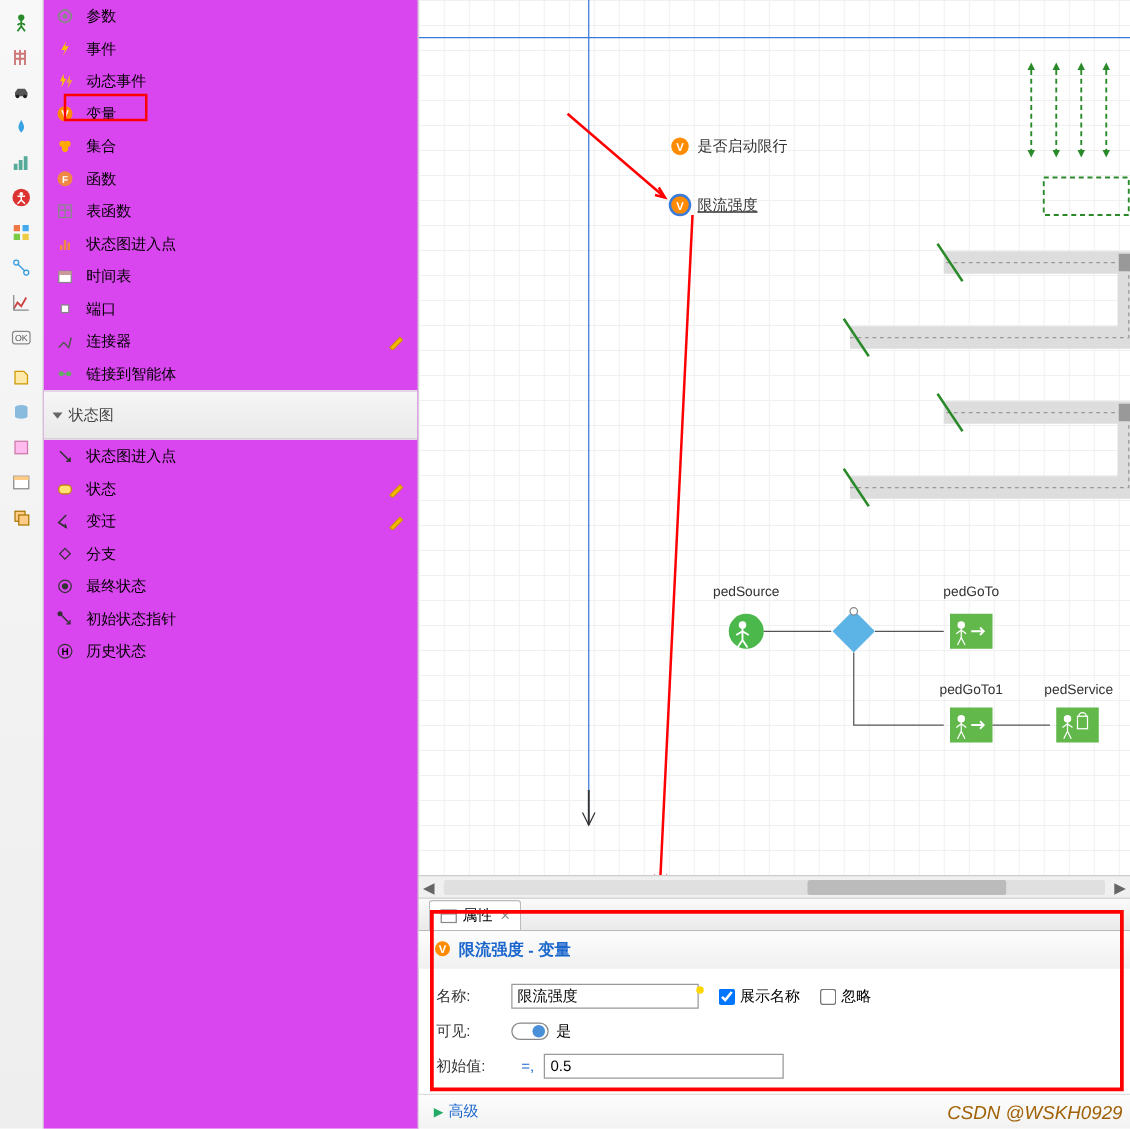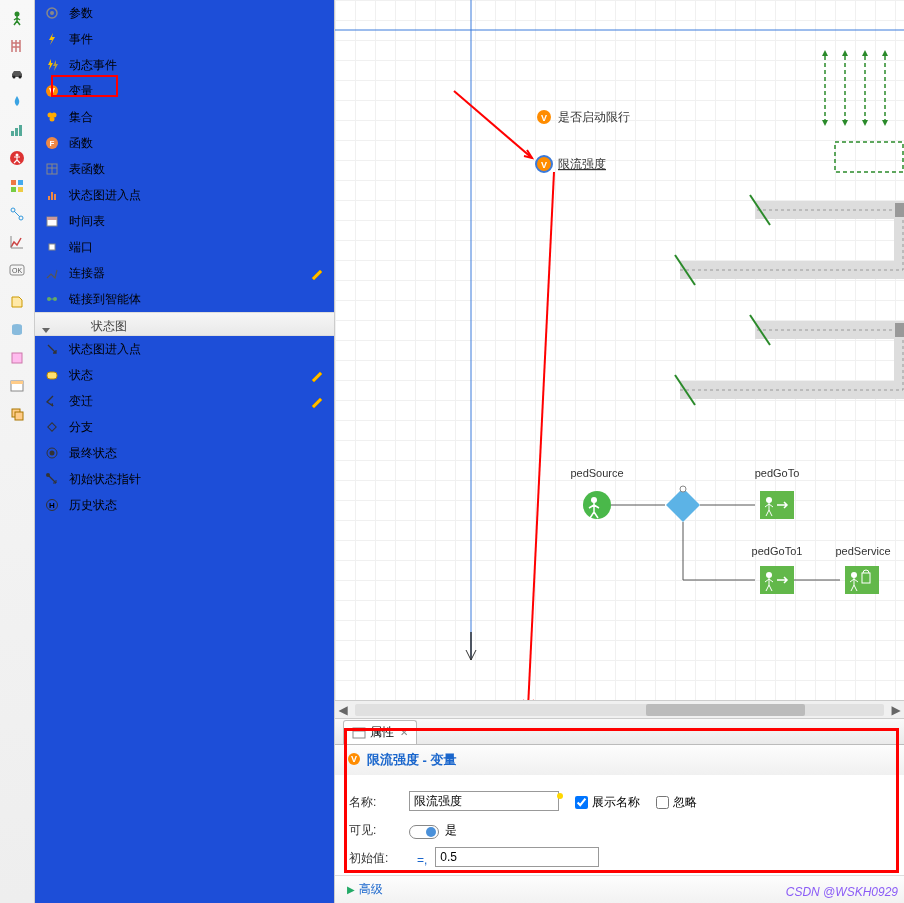--- a/index.html
+++ b/index.html
@@ -1,55 +1,55 @@
 <!DOCTYPE html>
 <html><head>
 <meta charset="utf-8">
 <style>
 * { box-sizing: border-box; margin: 0; padding: 0; }
 body { font-family: "Microsoft YaHei", Arial, sans-serif; font-size: 12px; background: #fff; width: 904px; height: 903px; overflow: hidden; position: relative; }
 .root { display: flex; height: 100%; }
 .left-toolbar { width: 35px; background: linear-gradient(#f8f8f8,#eee); border-right: 1px solid #ccc; display: flex; flex-direction: column; align-items: center; padding-top: 4px; }
 .left-toolbar .tbtn { width: 24px; height: 24px; margin: 2px 0; display: flex; align-items: center; justify-content: center; border-radius: 3px; cursor: pointer; }
-.palette { width: 300px; border-right: 1px solid #ccc; background: #1d4ed8; overflow: hidden; display: flex; flex-direction: column; }
+.palette { width: 300px; border-right: 1px solid #ccc; background: #d946ef; overflow: hidden; display: flex; flex-direction: column; }
 .palette-list { flex: 1; overflow-y: auto; }
 .pal-item { display: flex; align-items: center; height: 26px; padding-left: 8px; cursor: pointer; }
 .pal-icon { width: 18px; height: 18px; display: inline-flex; align-items: center; justify-content: center; margin-right: 8px; }
 .pal-edit { margin-left: auto; margin-right: 10px; width: 14px; height: 14px; }
-.pal-section { display: flex; align-items: flex-end; height: 24px; padding-left: 6px; background: linear-gradient(#f6f6f6,#e9e9e9); border-top: 1px solid #ddd; border-bottom: 1px solid #ddd; color: #444; gap: 36px; }
+.pal-section { display: flex; align-items: center; height: 40px; padding-left: 6px; background: linear-gradient(#f6f6f6,#e9e9e9); border-top: 1px solid #ddd; border-bottom: 1px solid #ddd; color: #444; }
 .pal-section .tw { width: 10px; height: 10px; margin-right: 4px; }
 .highlight-box { position: absolute; border: 2px solid red; }
 .main-col { flex: 1; display: flex; flex-direction: column; position: relative; }
 .canvas-wrap { flex: 1; position: relative; overflow: hidden; background: #fff; }
 .canvas-bg { position: absolute; left: 0; top: 0; right: 0; bottom: 0; 
   background-image: linear-gradient(#f0f0f0 1px, transparent 1px), linear-gradient(90deg, #f0f0f0 1px, transparent 1px);
   background-size: 20px 20px; }
 .canvas-svg { position: absolute; left: 0; top: 0; }
 .hscroll { height: 18px; background: #f0f0f0; border-top: 1px solid #ccc; display: flex; align-items: center; }
 .hscroll .arrow { width: 16px; text-align: center; color: #666; cursor: pointer; }
 .hscroll .track { flex: 1; height: 12px; background: #e0e0e0; border-radius: 2px; margin: 0 4px; position: relative; }
 .hscroll .thumb { position: absolute; left: 55%; width: 30%; height: 100%; background: #bbb; border-radius: 2px; }
 .props-tabs { height: 26px; background: linear-gradient(#fafafa,#eaeaea); border-top: 1px solid #ccc; display: flex; align-items: flex-end; padding-left: 8px; }
 .props-tab { display: flex; align-items: center; padding: 3px 8px; background: #fff; border: 1px solid #bbb; border-bottom: none; border-radius: 3px 3px 0 0; font-size: 12px; margin-right: 4px; }
 .props-tab .close { margin-left: 6px; color: #888; font-size: 10px; cursor: pointer; }
 .props-pane { background: #fff; border-top: 1px solid #bbb; }
 .props-header { padding: 6px 12px; background: linear-gradient(#fdfdfd,#f0f0f0); color: #1a66cc; font-weight: bold; font-size: 13px; display: flex; align-items: center; }
 .props-header .vicn { margin-right: 6px; }
 .props-body { padding: 8px 14px; }
-.prow { display: flex; align-items: flex-end; height: 28px; }
+.prow { display: flex; align-items: center; height: 28px; }
 .plabel { width: 60px; text-align: left; color: #333; }
 .pinput { border: 1px solid #999; padding: 2px 4px; height: 20px; font-size: 12px; }
 .pcheck { display: inline-flex; align-items: center; margin-left: 16px; }
 .pcheck input { margin-right: 4px; }
 .toggle { width: 30px; height: 14px; border: 1px solid #888; border-radius: 8px; background: #fff; position: relative; display: inline-block; margin-right: 6px; }
 .toggle::after { content:""; position:absolute; width:10px; height:10px; background:#4a90d9; border-radius:50%; right:2px; top:1px; }
 .props-adv { padding: 5px 12px; color: #1a66cc; border-top: 1px solid #ddd; background: linear-gradient(#fdfdfd,#f2f2f2); display: flex; align-items: center; }
 .props-adv .tri { color: #2a6; margin-right: 4px; font-size: 10px; }
 .props-red-box { position: absolute; border: 3px solid red; }
-.watermark { position: absolute; right: 6px; bottom: 4px; color: #8b5cf6; font-size: 12px; font-style: italic; }
+.watermark { position: absolute; right: 6px; bottom: 4px; color: #a16207; font-size: 15px; font-style: italic; }
 select.pinput { height: 22px; }
 .yell { position:absolute; top:2px; right:-4px; width:6px; height:6px; background:gold; border-radius:50%; }
 </style>
 </head>
 <body>
 
 <div class="root">
 
   <div class="left-toolbar">
     <div class="tbtn">
@@ -477,21 +477,21 @@
             </label>
         </div>
         <div class="prow">
           <span class="plabel">可见:</span>
           <span class="toggle"></span>
           <span>是</span>
         </div>
         <div class="prow">
           <span class="plabel">初始值:</span>
           <span style="color:#1a66cc;margin:0 8px">=,</span>
-          <input class="pinput" style="width: 164px;" value="0.5">
+          <input class="pinput" style="width: 192px;" value="0.5">
         </div>
       </div>
       <div class="props-adv">
           <span class="tri">▶</span>
           <span>高级</span>
         </div>
     </div>
   </div>
 </div>
 

